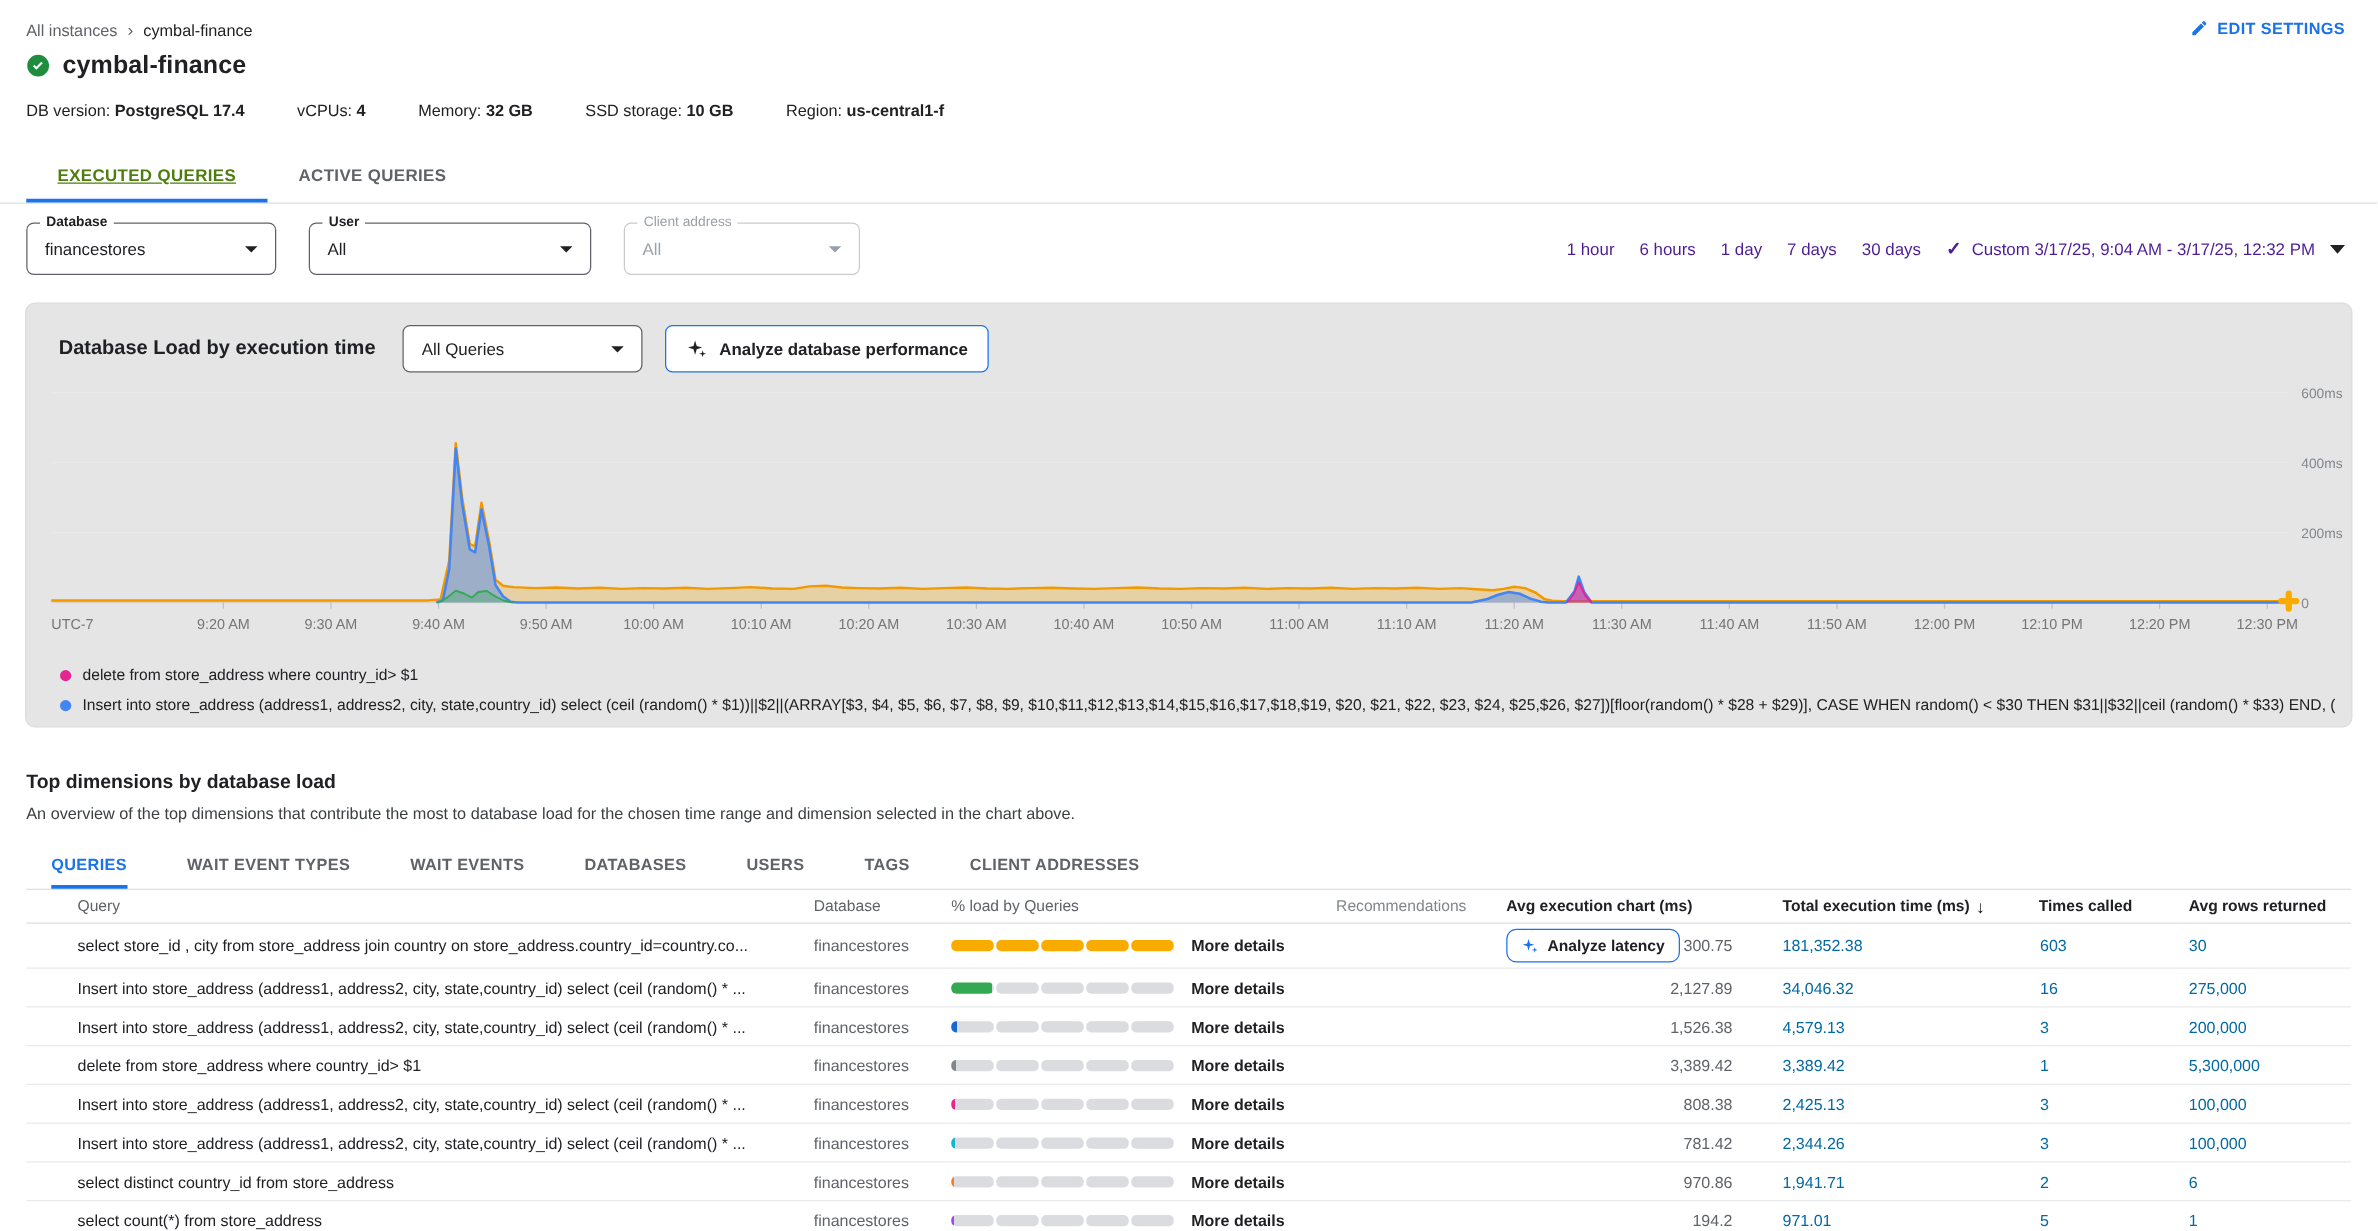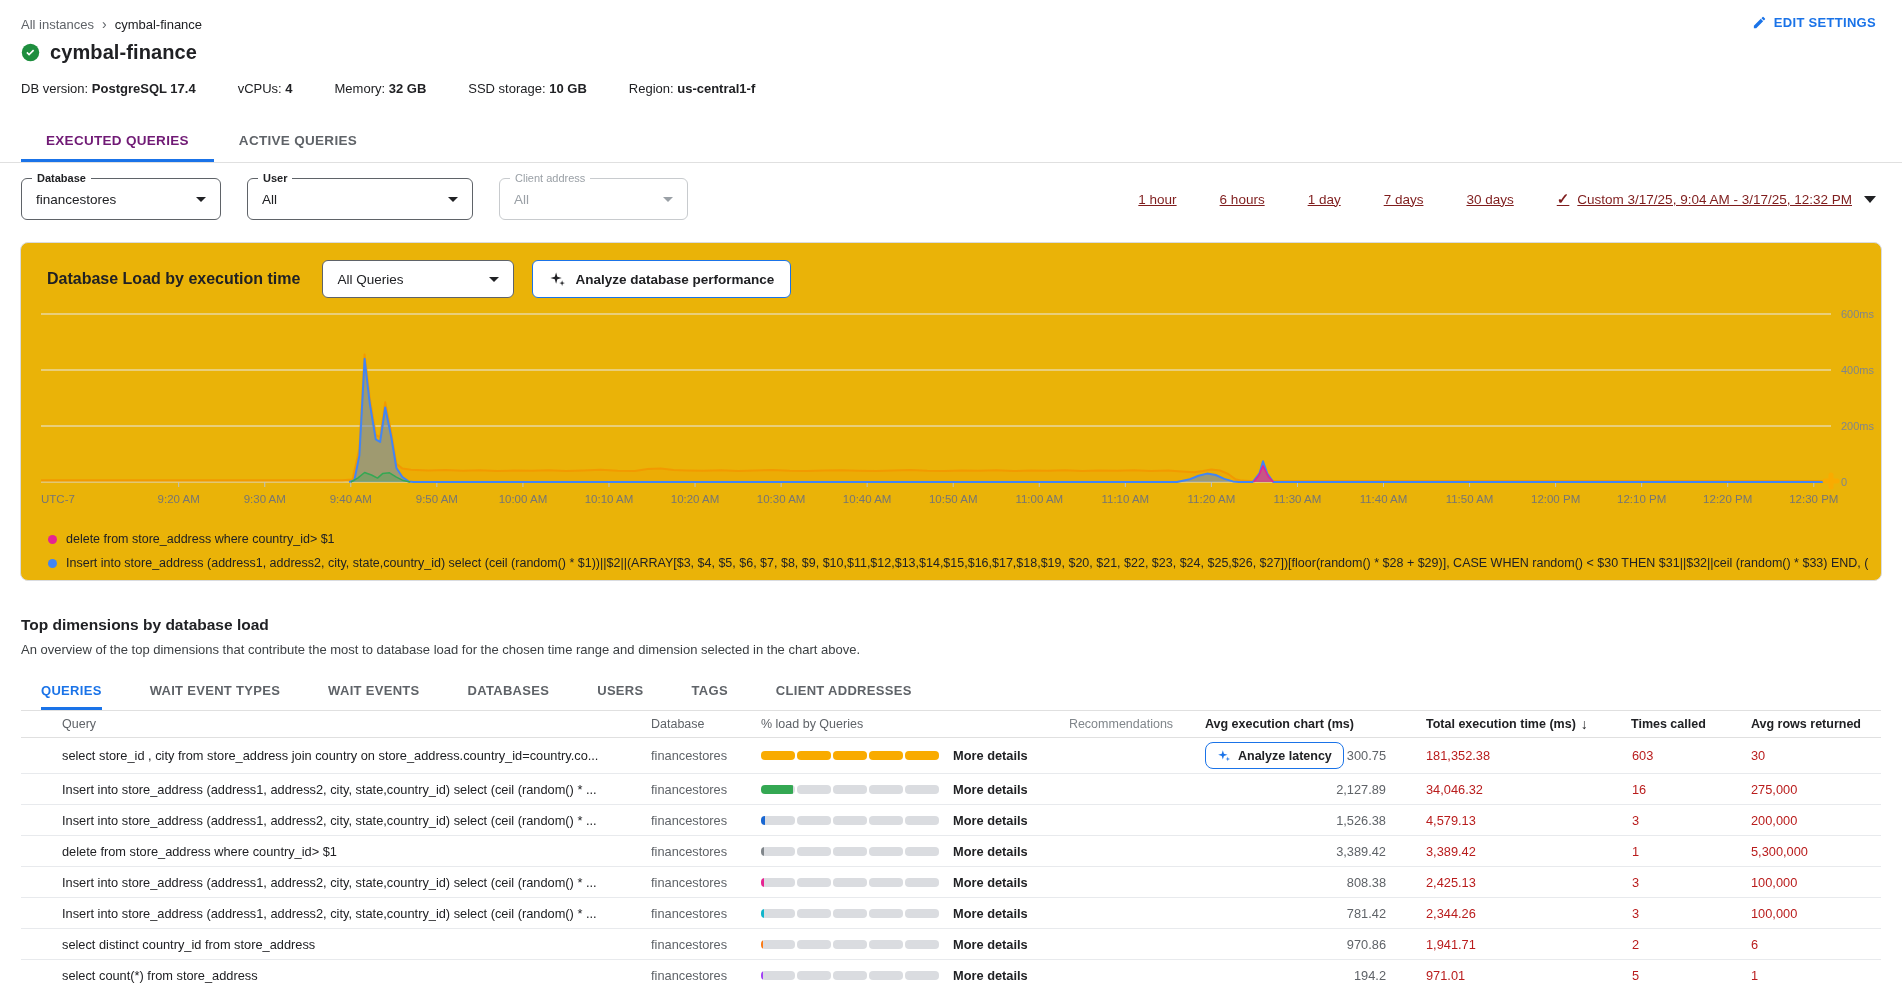--- a/index.html
+++ b/index.html
@@ -15,43 +15,43 @@
     letter-spacing:.3px; display:flex; align-items:center; gap:7px; cursor:pointer; }
   .title-row { margin:9px 0 0 21px; display:flex; align-items:center; gap:10px; }
   .page-title { font-size:20px; font-weight:700; letter-spacing:.1px; }
   .info-row { margin:17px 0 0 21px; display:flex; gap:42px; font-size:13px; }
   .info-item .v { font-weight:700; }
 
   
   .main-tabs { margin-top:25px; border-bottom:1px solid #E0E0E0; padding-left:21px; display:flex; }
   .tab { font-size:13.5px; font-weight:700; letter-spacing:.3px; color:#5F6368; padding:12px 25px 11px;
     cursor:pointer; border-bottom:3px solid transparent; }
-  .tab.active { color:#701a75; border-bottom-color:#1A73E8; }
+  .tab.active { color:#4d7c0f; border-bottom-color:#1A73E8;text-decoration:underline; }
 
   
   .filter-row { margin:15px 26px 0 21px; display:flex; align-items:center; }
   .sel { position:relative; border:1px solid #5F6368; border-radius:6px; height:42px; display:flex;
     align-items:center; padding:0 14px; font-size:13.5px; cursor:pointer; background:#fff; margin-right:26px; }
   .sel .flabel { position:absolute; top:-7px; left:10px; background:#fff; padding:0 5px; font-size:11px;
     font-weight:700; color:#202124; }
   .sel .caret { margin-left:auto; width:0; height:0; border-left:5px solid transparent;
     border-right:5px solid transparent; border-top:5.5px solid #202124; }
   .sel.disabled { border-color:#C8CBCE; color:#9AA0A6; cursor:default; }
   .sel.disabled .flabel { color:#9AA0A6; font-weight:400; }
   .sel.disabled .caret { border-top-color:#9AA0A6; }
   .sel.w-db { width:200px; } .sel.w-user { width:226px; } .sel.w-client { width:189px; }
-  .time-range { margin-left:auto; display:flex; align-items:center; gap:43px; font-size:13.5px; color:#7f1d1d;text-decoration:underline; }
+  .time-range { margin-left:auto; display:flex; align-items:center; gap:20px; font-size:13.5px; color:#4c1d95; }
   .time-opt { cursor:pointer; }
   .time-custom { display:flex; align-items:center; gap:8px; cursor:pointer; }
   .time-custom .chk { font-size:15px; font-weight:700; }
   .time-custom .dcaret { width:0;height:0;border-left:6px solid transparent;border-right:6px solid transparent;
     border-top:7px solid #202124; margin-left:4px; }
 
   
-  .card { margin:22px 20px 0; border:1px solid #DADCE0; border-radius:8px; background:#eab308; padding-bottom:10px; }
+  .card { margin:22px 20px 0; border:1px solid #DADCE0; border-radius:8px; background:#e5e5e5; padding-bottom:10px; }
   .card-head { display:flex; align-items:center; padding:17px 0 4px 26px; }
   .card-title { font-size:16px; font-weight:700; margin-right:22px; }
   .sel.q-filter { width:192px; height:38px; margin-right:18px; }
   .analyze-btn { height:38px; border:1px solid #1A73E8; border-radius:6px; background:#fff; display:flex;
     align-items:center; gap:9px; padding:0 16px; font-size:13.5px; font-weight:700; color:#202124; cursor:pointer; }
   .chart-wrap { margin-top:4px; }
   .legend { margin:4px 0 0 27px; }
   .legend-item { display:flex; align-items:center; gap:9px; font-size:12.5px; color:#202124; margin-top:10px;
     white-space:nowrap; overflow:hidden; max-width:1820px; }
   .legend-dot { width:9px; height:9px; border-radius:50%; flex:0 0 auto; }
@@ -82,21 +82,21 @@
   .c-db { padding-left:10px; color:#5F6368; }
   .c-load { padding-left:10px; display:flex; align-items:center; gap:14px; }
   .loadbar { display:flex; gap:2px; }
   .loadbar .seg { width:34px; height:9px; border-radius:4px; }
   .more-details { color:#202124; font-weight:700; font-size:12.8px; cursor:pointer; white-space:nowrap; }
   .c-rec { }
   .c-avg { display:flex; align-items:center; padding-left:24px; padding-right:30px; color:#5F6368;justify-content:flex-end; }
   .c-avg .val { margin-left:auto; }
   .latency-btn { height:27px; border:1px solid #1A73E8; border-radius:8px; background:#fff; display:flex;
     align-items:center; gap:7px; padding:0 11px; font-size:12.5px; font-weight:700; color:#202124; cursor:pointer; }
-  .c-total, .c-times, .c-rows { padding-left:10px; color:#b91c1c; }
+  .c-total, .c-times, .c-rows { padding-left:10px; color:#0369a1; }
   .c-times { padding-left:11px; }
   svg text { font-family:"Liberation Sans", sans-serif; }
 </style>
 </head>
 <body>
 
 <div class="breadcrumb">
   <span class="crumb-link">All instances</span>
   <span class="chev">›</span>
   <span class="crumb-current">cymbal-finance</span>

